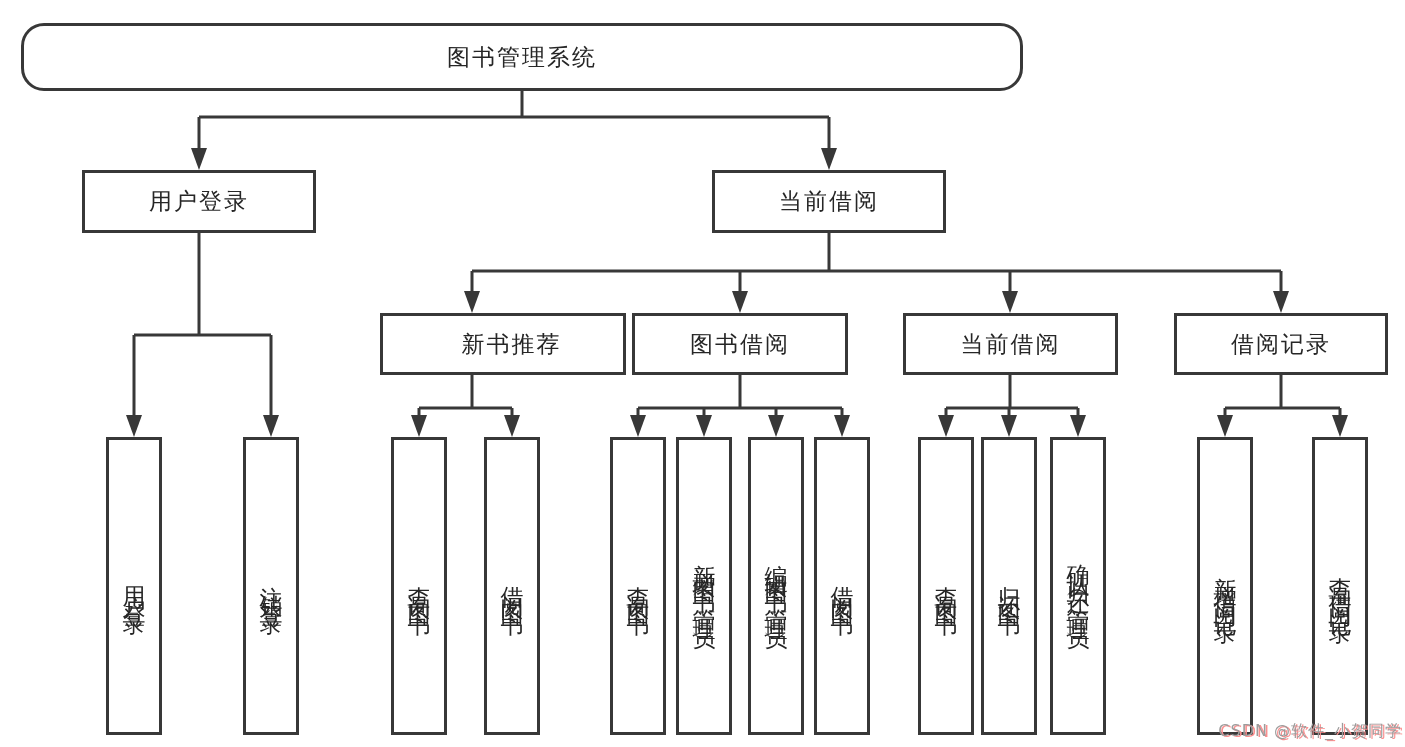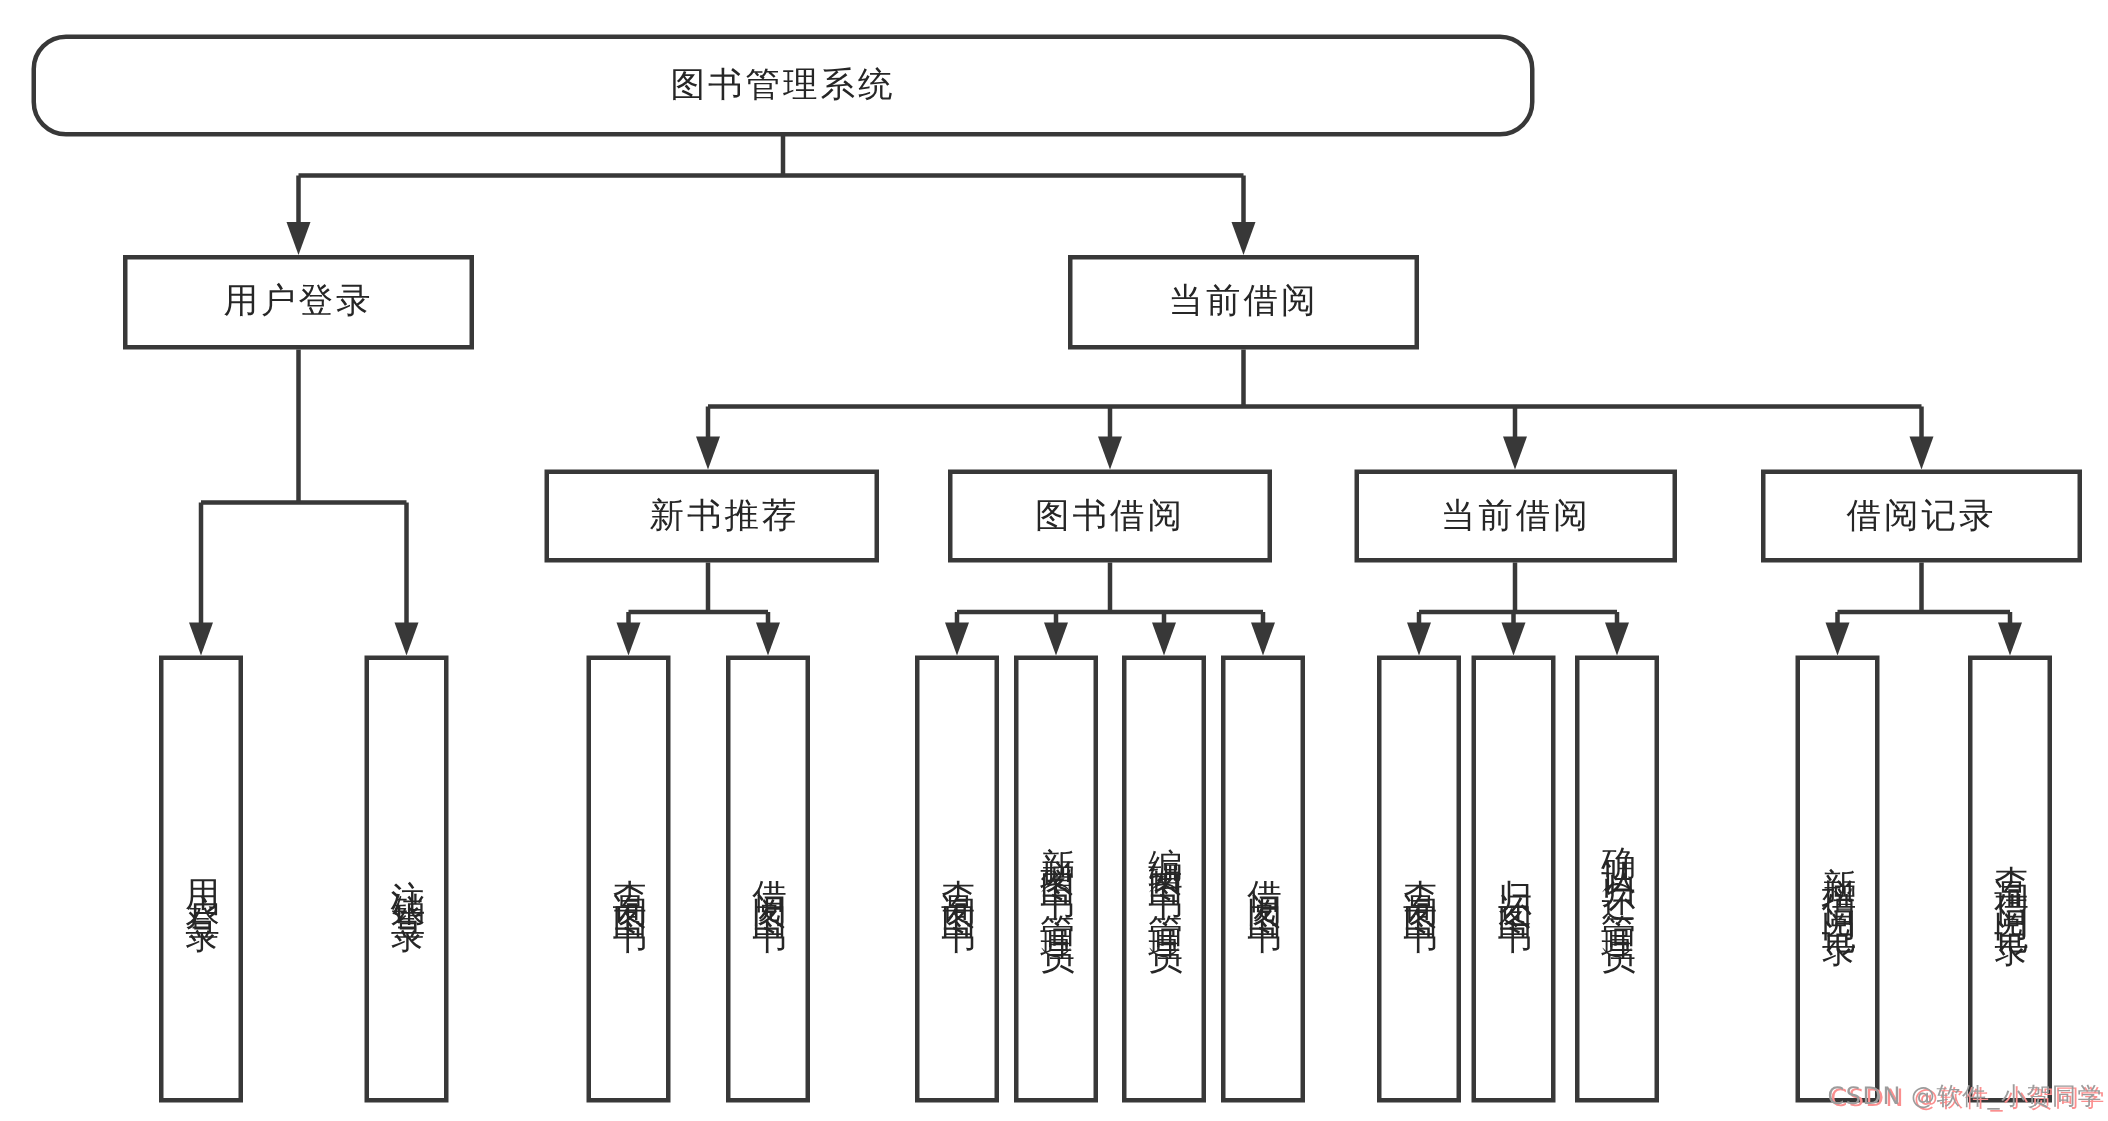--- a/index.html
+++ b/index.html
@@ -17,21 +17,21 @@
     position:absolute; box-sizing:border-box; background:#fff;
     border:3px solid var(--line);
     display:flex; align-items:center; justify-content:center;
     z-index:1; line-height:1;
   }
   .hbox{font-size:23px; letter-spacing:2px;}
   .root{left:21px; top:23px; width:1002px; height:68px;border-radius:23px;}
   .lv2a{left:82px;  top:170px; width:234px; height:63px;}
   .lv2b{left:712px; top:170px; width:234px; height:63px;}
   .lv3{top:313px; height:62px;}
-  .lv3a{left:363px;  width:223px;padding-left:17px;}
+  .lv3a{left:380px;  width:246px;padding-left:17px;}
   .lv3b{left:632px;  width:216px;text-align:center;}
   .lv3c{left:903px;  width:215px;}
   .lv3d{left:1174px; width:214px;}
   .vbox{top:437px; height:298px; width:56px;}
   .vbox span{
     writing-mode:vertical-rl; text-orientation:mixed;
     font-size:23px; letter-spacing:9px; line-height:1; white-space:nowrap;
   }
   .v1{left:106px;}.v2{left:243px;}.v3{left:391px;}.v4{left:484px;}
   .v5{left:610px;}.v6{left:676px;}.v7{left:748px;}.v8{left:814px;}

